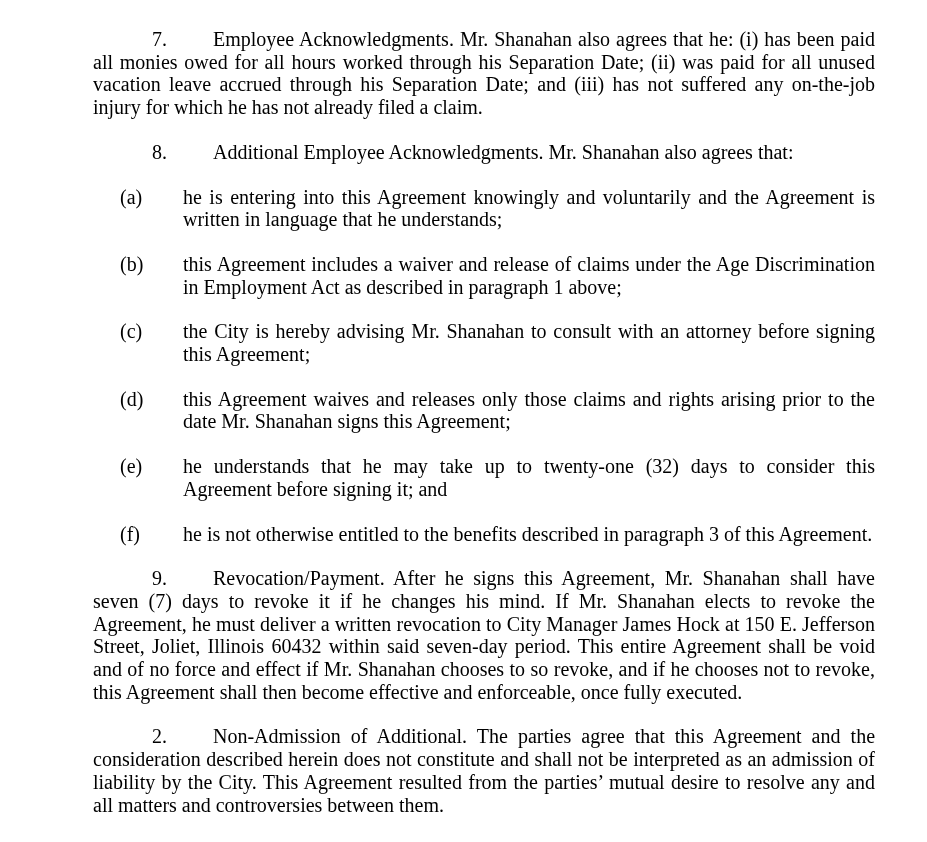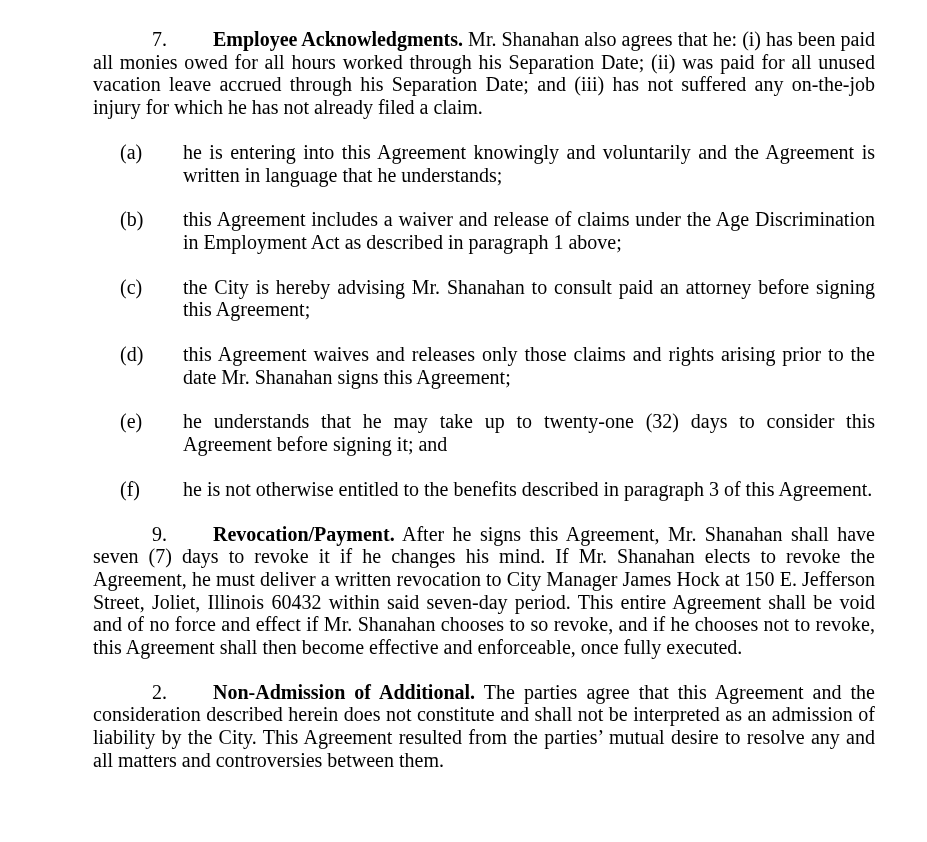--- a/index.html
+++ b/index.html
@@ -22,55 +22,56 @@
   .para {
     margin: 0 0 22px 0;
     text-align: justify;
     text-indent: 59px;
   }
   .pnum {
     display: inline-block;
     width: 61px;
     text-indent: 0;
   }
-  .phead { font-weight: bold; }
+  .phead { font-weight: normal; }
   .item {
     display: flex;
     margin: 0 0 22px 27px;
   }
   .imark {
     flex: 0 0 63px;
     width: 63px;
   }
   .itext {
     flex: 1 1 auto;
     text-align: justify;
   }
 </style>
 </head>
 <body>
 
 <div class="page">
 
   <p class="para"><span class="pnum">7.</span><b class="phead">Employee Acknowledgments.</b> <span>Mr. Shanahan also agrees that he: (i) has been paid all monies owed for all hours worked through his Separation Date; (ii) was paid for all unused vacation leave accrued through his Separation Date; and (iii) has not suffered any on-the-job injury for which he has not already filed a claim.</span></p>
 
+  <p class="para"><span class="pnum">8.</span><b class="phead">Additional Employee Acknowledgments.</b> <span>Mr. Shanahan also agrees that:</span></p>
 
   <div class="item">
     <span class="imark">(a)</span>
     <div class="itext">he is entering into this Agreement knowingly and voluntarily and the Agreement is written in language that he understands;</div>
   </div>
 
   <div class="item">
     <span class="imark">(b)</span>
     <div class="itext">this Agreement includes a waiver and release of claims under the Age Discrimination in Employment Act as described in paragraph 1 above;</div>
   </div>
 
   <div class="item">
     <span class="imark">(c)</span>
-    <div class="itext">the City is hereby advising Mr. Shanahan to consult paid an attorney before signing this Agreement;</div>
+    <div class="itext">the City is hereby advising Mr. Shanahan to consult with an attorney before signing this Agreement;</div>
   </div>
 
   <div class="item">
     <span class="imark">(d)</span>
     <div class="itext">this Agreement waives and releases only those claims and rights arising prior to the date Mr. Shanahan signs this Agreement;</div>
   </div>
 
   <div class="item">
     <span class="imark">(e)</span>
     <div class="itext">he understands that he may take up to twenty-one (32) days to consider this Agreement before signing it; and</div>

